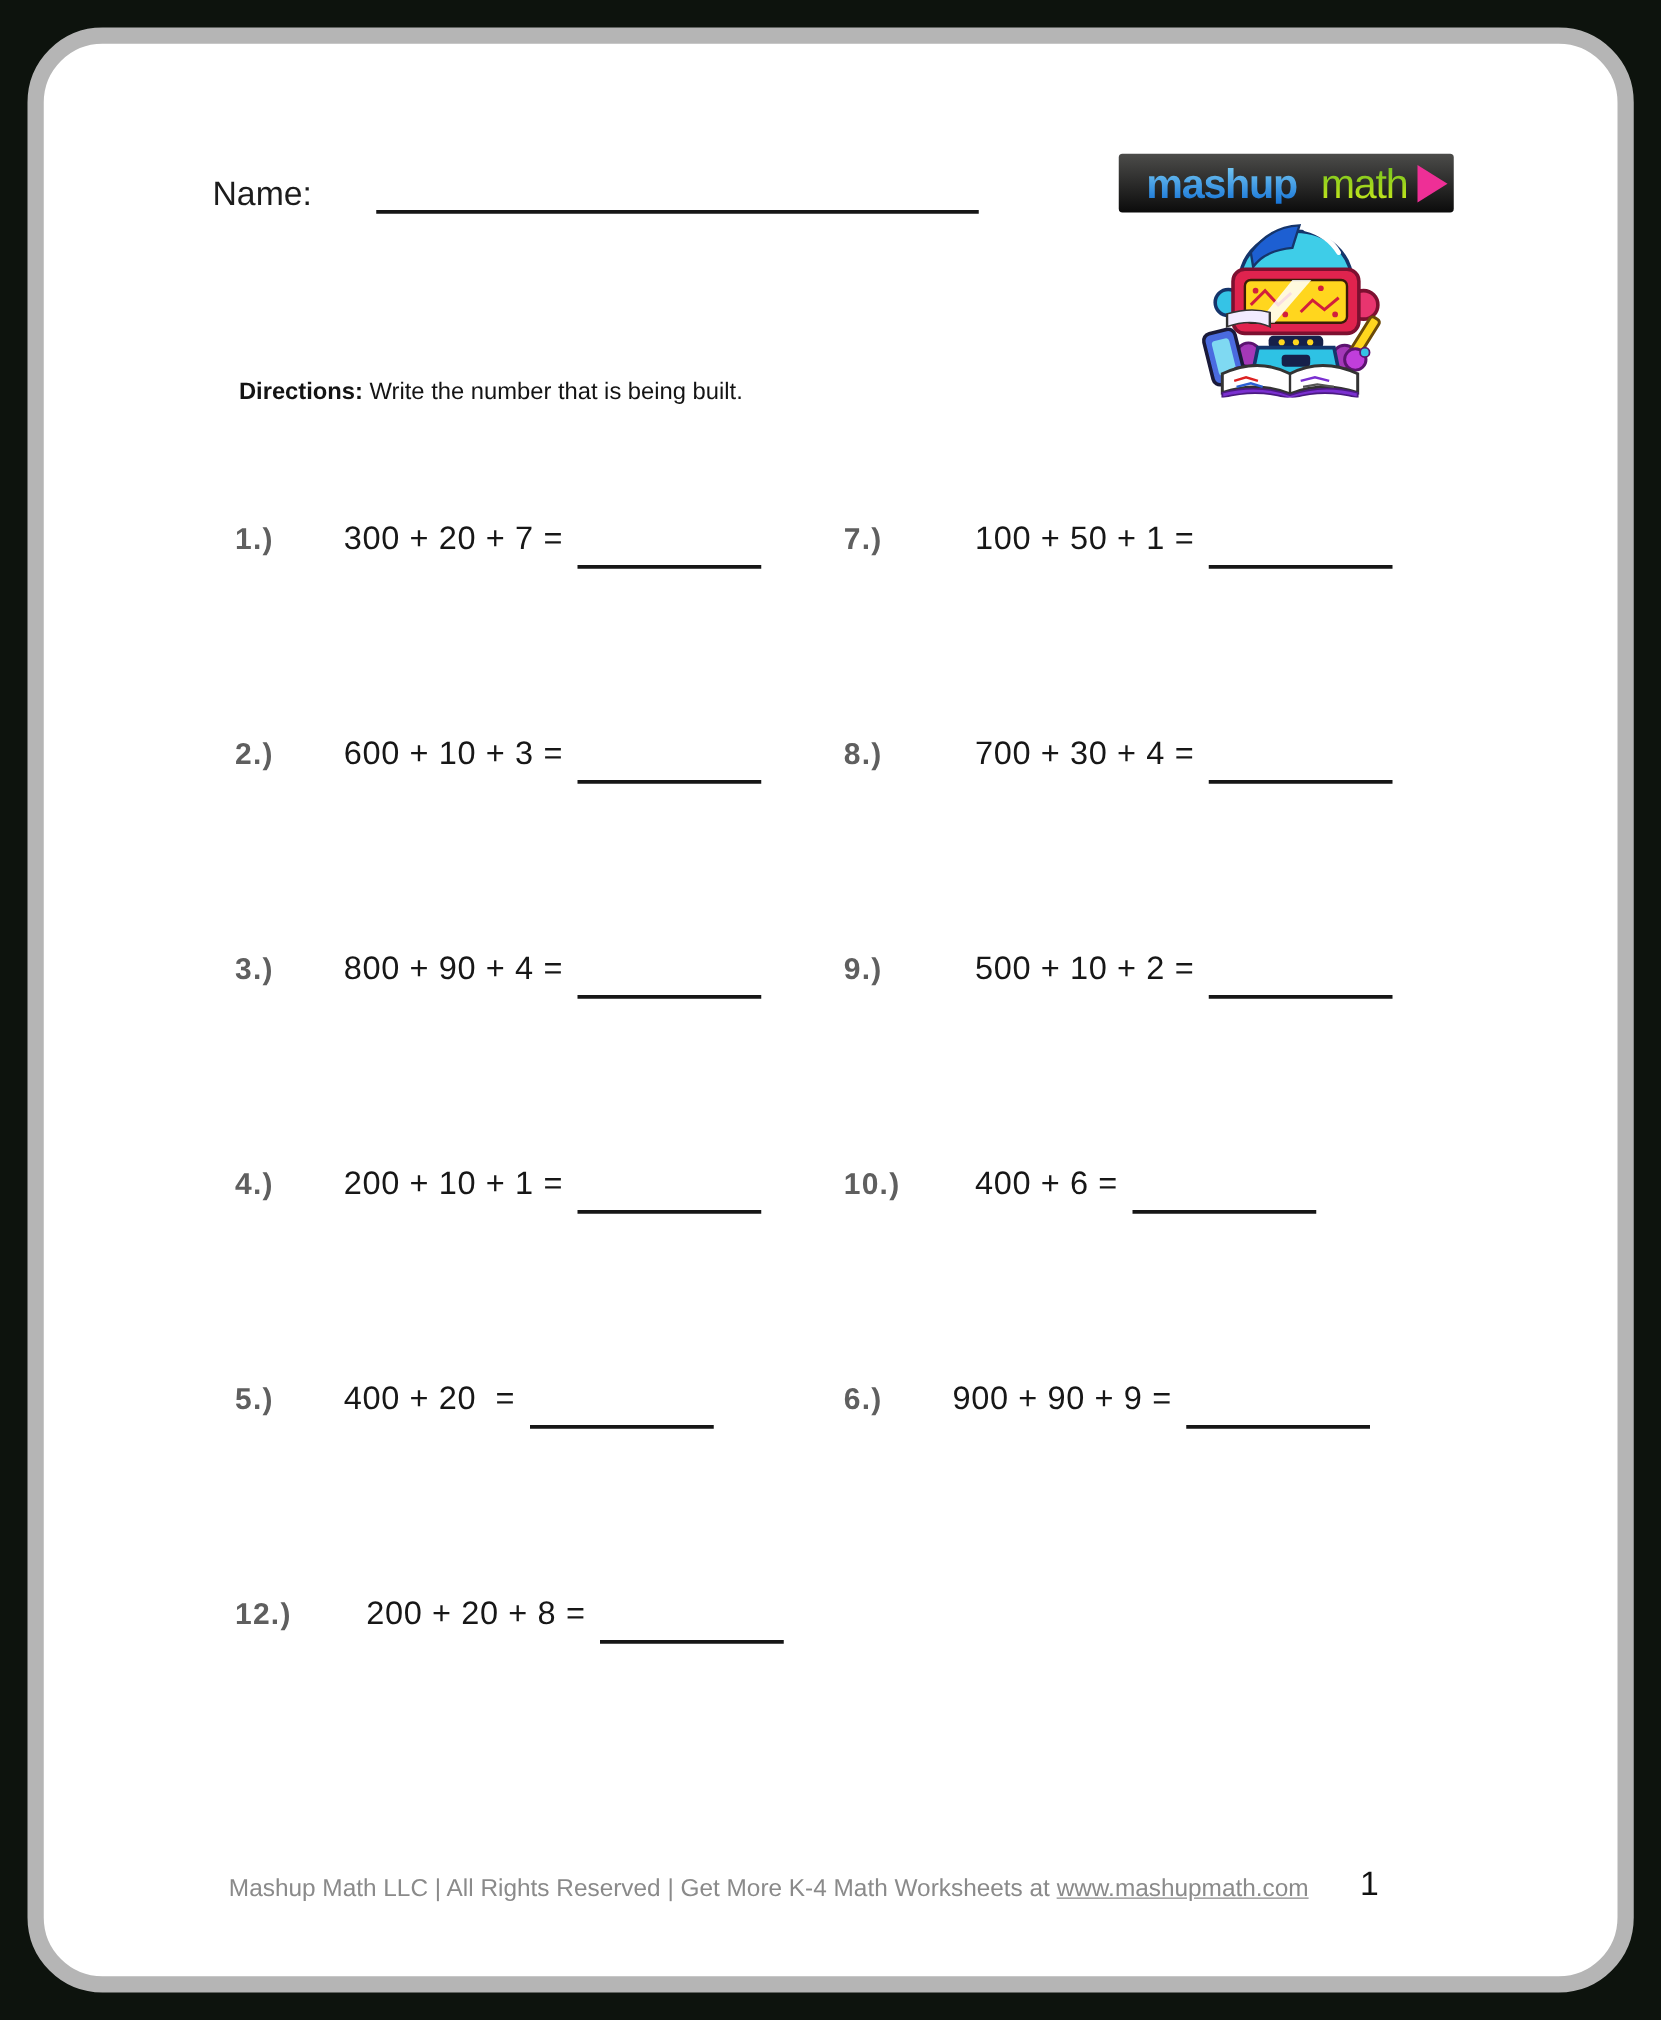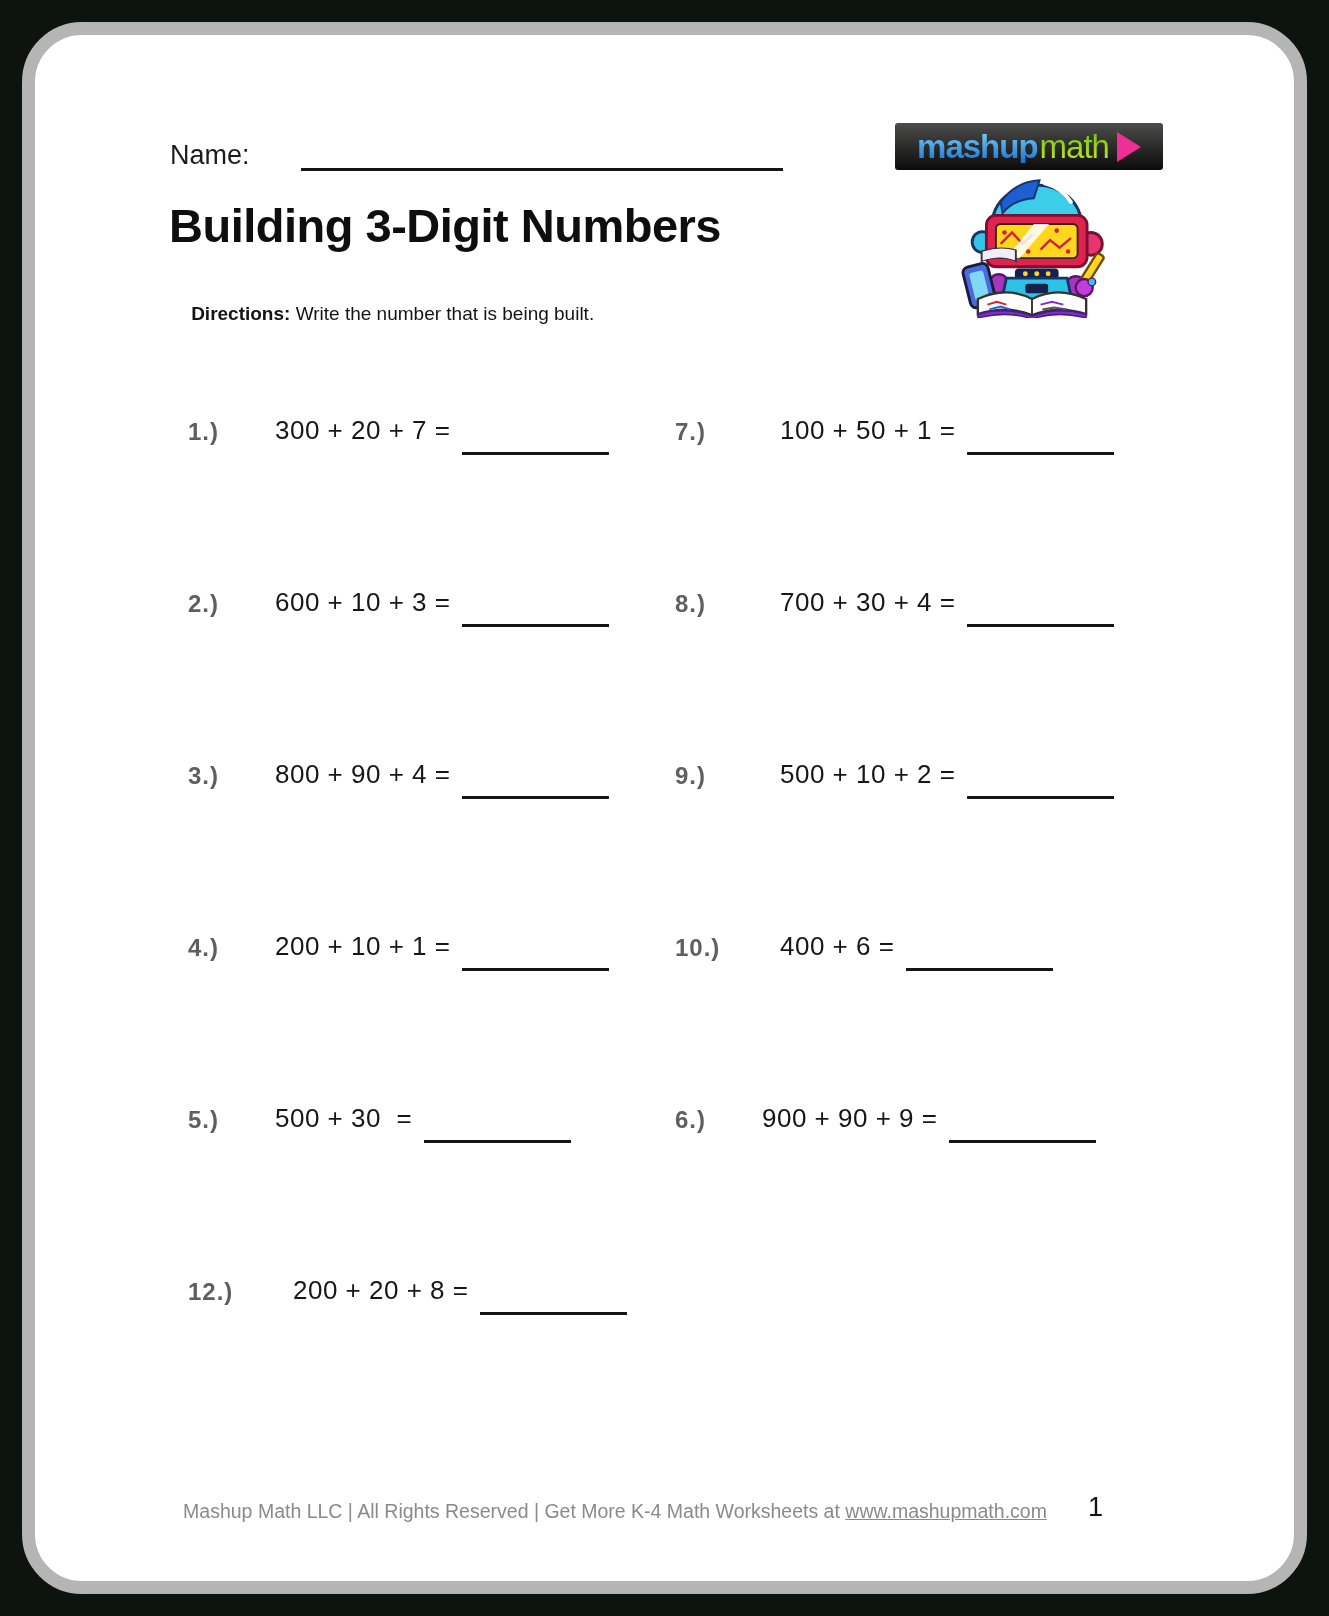--- a/index.html
+++ b/index.html
@@ -17,21 +17,21 @@
   .title{position:absolute;left:169px;top:200px;font-size:47px;font-weight:bold;color:#0e0e0e;
          letter-spacing:-0.5px;line-height:1.1;}
 
   .directions{position:absolute;left:170px;top:281px;font-size:19px;color:#141414;white-space:pre-wrap;}
   .directions .dlabel{font-weight:bold;}
 
   
   .logo-banner{position:absolute;left:895px;top:123px;width:268px;height:47px;
                background:linear-gradient(#4c4c4a,#0b0b0b);border-radius:3px;
                display:flex;align-items:center;justify-content:center;gap:2px;}
-  .brand{font-size:33px;line-height:1;letter-spacing:-1px;}
+  .brand{font-size:33px;line-height:1;letter-spacing:-1px;margin-left:17px;}
   .brand-mashup{font-weight:bold;
       background:linear-gradient(#7ed0f5,#1673d6);
       -webkit-background-clip:text;background-clip:text;
       -webkit-text-fill-color:transparent;color:transparent;}
   .brand-math{font-weight:normal;
       background:linear-gradient(#6dbf1e,#c9e81d);
       -webkit-background-clip:text;background-clip:text;
       -webkit-text-fill-color:transparent;color:transparent;}
   .play-tri{width:0;height:0;border-left:24px solid #ee2f96;border-top:15px solid transparent;
             border-bottom:15px solid transparent;margin-left:6px;}
@@ -113,21 +113,20 @@
     <path d="M42,144 Q62,132 78,144 L78,124 Q62,116 42,126 Z" fill="#f2ecff" stroke="#333" stroke-width="2" transform="translate(0,14) scale(1,0.6)"></path>
     <path d="M38,140 Q68,126 95,140 Q122,126 152,140 L152,156 Q122,146 95,157 Q68,146 38,156 Z" fill="#ffffff" stroke="#333" stroke-width="2.5"></path>
     <path d="M95,140 L95,157" stroke="#333" stroke-width="2"></path>
     <path d="M38,156 Q68,148 95,158 Q122,148 152,156 L152,160 Q122,152 95,161 Q68,152 38,160 Z" fill="#7a2fd0" stroke="#4a1a80" stroke-width="1.5"></path>
     <polyline points="48,146 58,143 68,146" fill="none" stroke="#d22" stroke-width="2"></polyline>
     <polyline points="50,151 62,148 72,151" fill="none" stroke="#2a5fd4" stroke-width="2"></polyline>
     <polyline points="104,146 116,143 128,146" fill="none" stroke="#7a2fd0" stroke-width="2"></polyline>
     <polyline points="106,151 118,149 132,151" fill="none" stroke="#555" stroke-width="2"></polyline>
   </svg>
 
-  <div class="title">Building 3-Digit Numbers</div>
 
   <div class="directions">
     <span class="dlabel">Directions:</span><span> Write the number that is being built.</span>
   </div>
 
   <div class="problems">
 
     <div class="cell left">
       <span class="pnum">1.)</span>
       <span class="expr">300 + 20 + 7 =</span>
@@ -167,21 +166,21 @@
       <span class="blank"></span>
     </div>
     <div class="cell right">
       <span class="pnum">10.)</span>
       <span class="expr">400 + 6 =</span>
       <span class="blank"></span>
     </div>
 
     <div class="cell left">
       <span class="pnum">5.)</span>
-      <span class="expr">500 + 30  =</span>
+      <span class="expr">400 + 20  =</span>
       <span class="blank"></span>
     </div>
 
     <div class="cell left">
       <span class="pnum">6.)</span>
       <span class="expr">900 + 90 + 9 =</span>
       <span class="blank"></span>
     </div>
     <div class="cell right">
       <span class="pnum">12.)</span>

